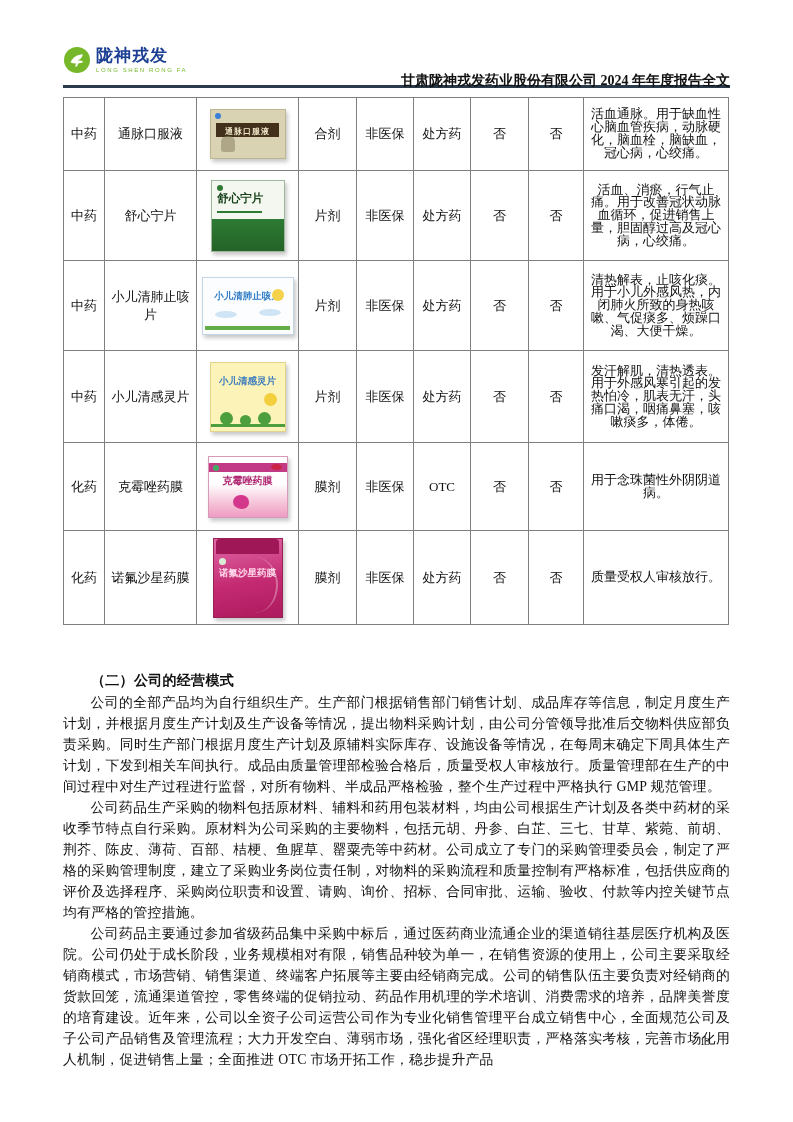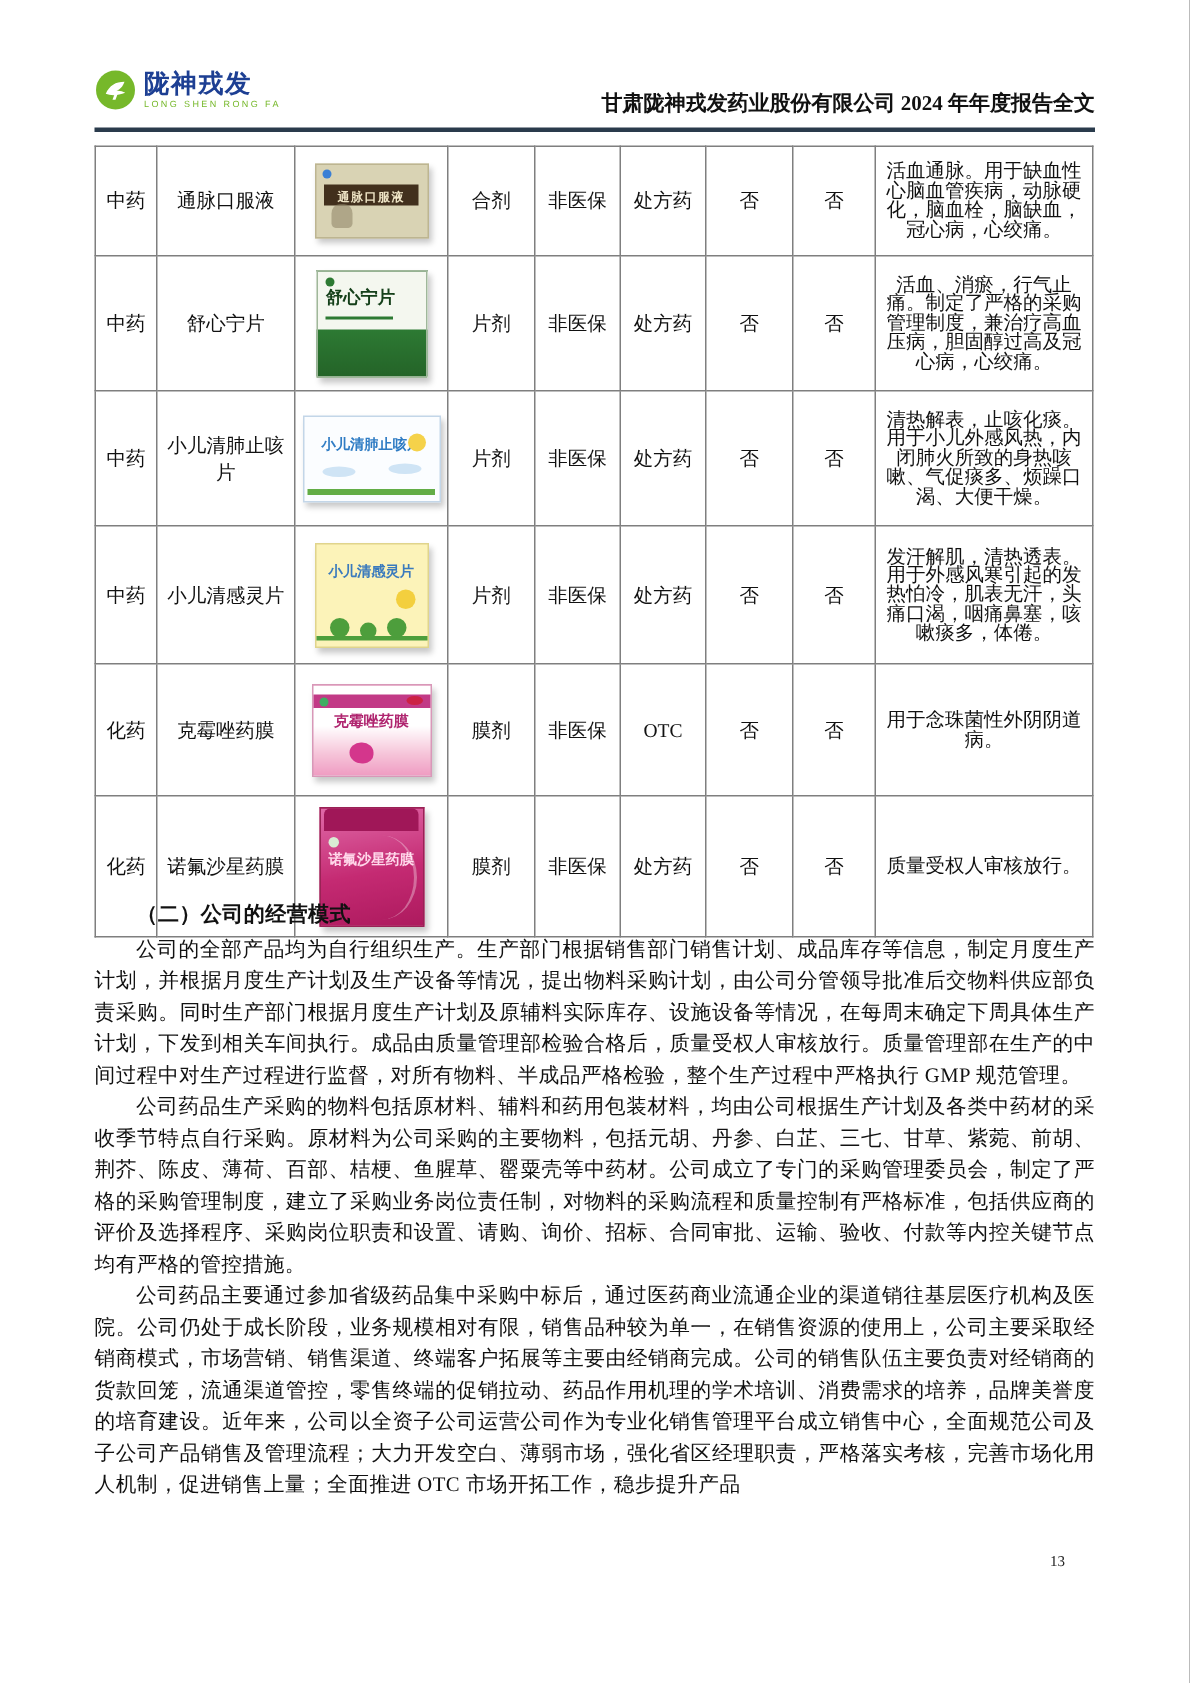--- a/index.html
+++ b/index.html
@@ -13,21 +13,21 @@
   .hdr {
     position:absolute; left:63px; right:63px; top:46px; height:42px;
     border-bottom:3px solid #2a3b4c;
     display:flex; align-items:flex-start; justify-content:space-between;
   }
   .logo { display:flex; align-items:center; gap:5px; }
   .logo-mark { width:28px; height:28px; }
   .logo-txt { display:flex; flex-direction:column; line-height:1; }
   .logo-cn { font-family:"Liberation Sans","DejaVu Sans",sans-serif; font-weight:bold; font-size:17px; color:#1d3f93; letter-spacing:1px; }
   .logo-en { font-family:"Liberation Sans","DejaVu Sans",sans-serif; font-size:6px; color:#76b82a; letter-spacing:1.6px; margin-top:3px; }
-  .hdr-title { font-size:14px; font-weight:bold; margin-top:14px; white-space:nowrap; }
+  .hdr-title { font-size:14px; font-weight:bold; margin-top:26px; white-space:nowrap; }
   
   table.products {
     position:absolute; left:63px; top:97px; width:665px;
     border-collapse:collapse; table-layout:fixed;
   }
   table.products td {
     border:1px solid #7f7f7f; text-align:center; vertical-align:middle;
     font-size:13px; padding:2px 4px; overflow:hidden;
   }
   td.name { text-align:left; padding-left:7px; padding-right:6px; }
@@ -71,21 +71,21 @@
   .pk-kemeizuo .pack-dot { top:8px; left:4px; width:6px; height:6px; background:#3fae62; z-index:1; }
   .pk-kemeizuo .deco { top:7px; right:5px; width:11px; height:6px; border-radius:50%; background:#cc2244; z-index:1; }
 
   .pk-nuofu { width:70px; height:80px; background:linear-gradient(170deg,#e06aa8 0%,#c42a72 55%,#ad1a5e 100%); border:1px solid #992255; }
   .pk-nuofu::before { content:""; position:absolute; top:0; left:4%; right:4%; height:15px; background:#a01758; border-radius:4px 4px 0 0; }
   .pk-nuofu .pack-label { top:36%; left:0; width:100%; text-align:center; font-size:9.5px; color:#ffd7ea; }
   .pk-nuofu::after { content:""; position:absolute; right:4px; top:18px; width:44px; height:56px; border-right:2px solid rgba(255,255,255,.33); border-radius:50%; }
   .pk-nuofu .pack-dot { top:19px; left:5px; width:7px; height:7px; background:#d9ecd4; }
 
   
-  .bodytext { position:absolute; left:63px; right:63px; top:600px; font-size:13.8px; line-height:21px; letter-spacing:.3px; }
+  .bodytext { position:absolute; left:63px; right:63px; top:670px; font-size:13.8px; line-height:21px; letter-spacing:.3px; }
   .bodytext h3 { font-size:14px; line-height:21px; text-indent:2em; font-weight:bold; margin-bottom:1px; }
   .bodytext p { text-indent:2em; text-align:justify; }
   .pageno { position:absolute; left:700px; top:1036px; font-size:10px; color:#222; }
 </style>
 </head>
 <body>
 
 <div class="page">
 
   <div class="hdr">
@@ -140,21 +140,21 @@
           <div class="pack pk-shuxinning">
             <span class="pack-dot"></span>
             <span class="pack-label">舒心宁片</span>
           </div>
         </td>
         <td>片剂</td>
         <td>非医保</td>
         <td>处方药</td>
         <td>否</td>
         <td>否</td>
-        <td class="desc">活血、消瘀，行气止痛。制定了严格的采购管理制度，兼治疗高血压病，胆固醇过高及冠心病，心绞痛。</td>
+        <td class="desc">活血、消瘀，行气止痛。用于改善冠状动脉血循环，促进销售上量，胆固醇过高及冠心病，心绞痛。</td>
       </tr>
       <tr style="height:90px">
         <td>中药</td>
         <td class="name">小儿清肺止咳片</td>
         <td>
           <div class="pack pk-qingfei">
             <span class="deco"></span>
             <span class="pack-label">小儿清肺止咳片</span>
           </div>
         </td>

